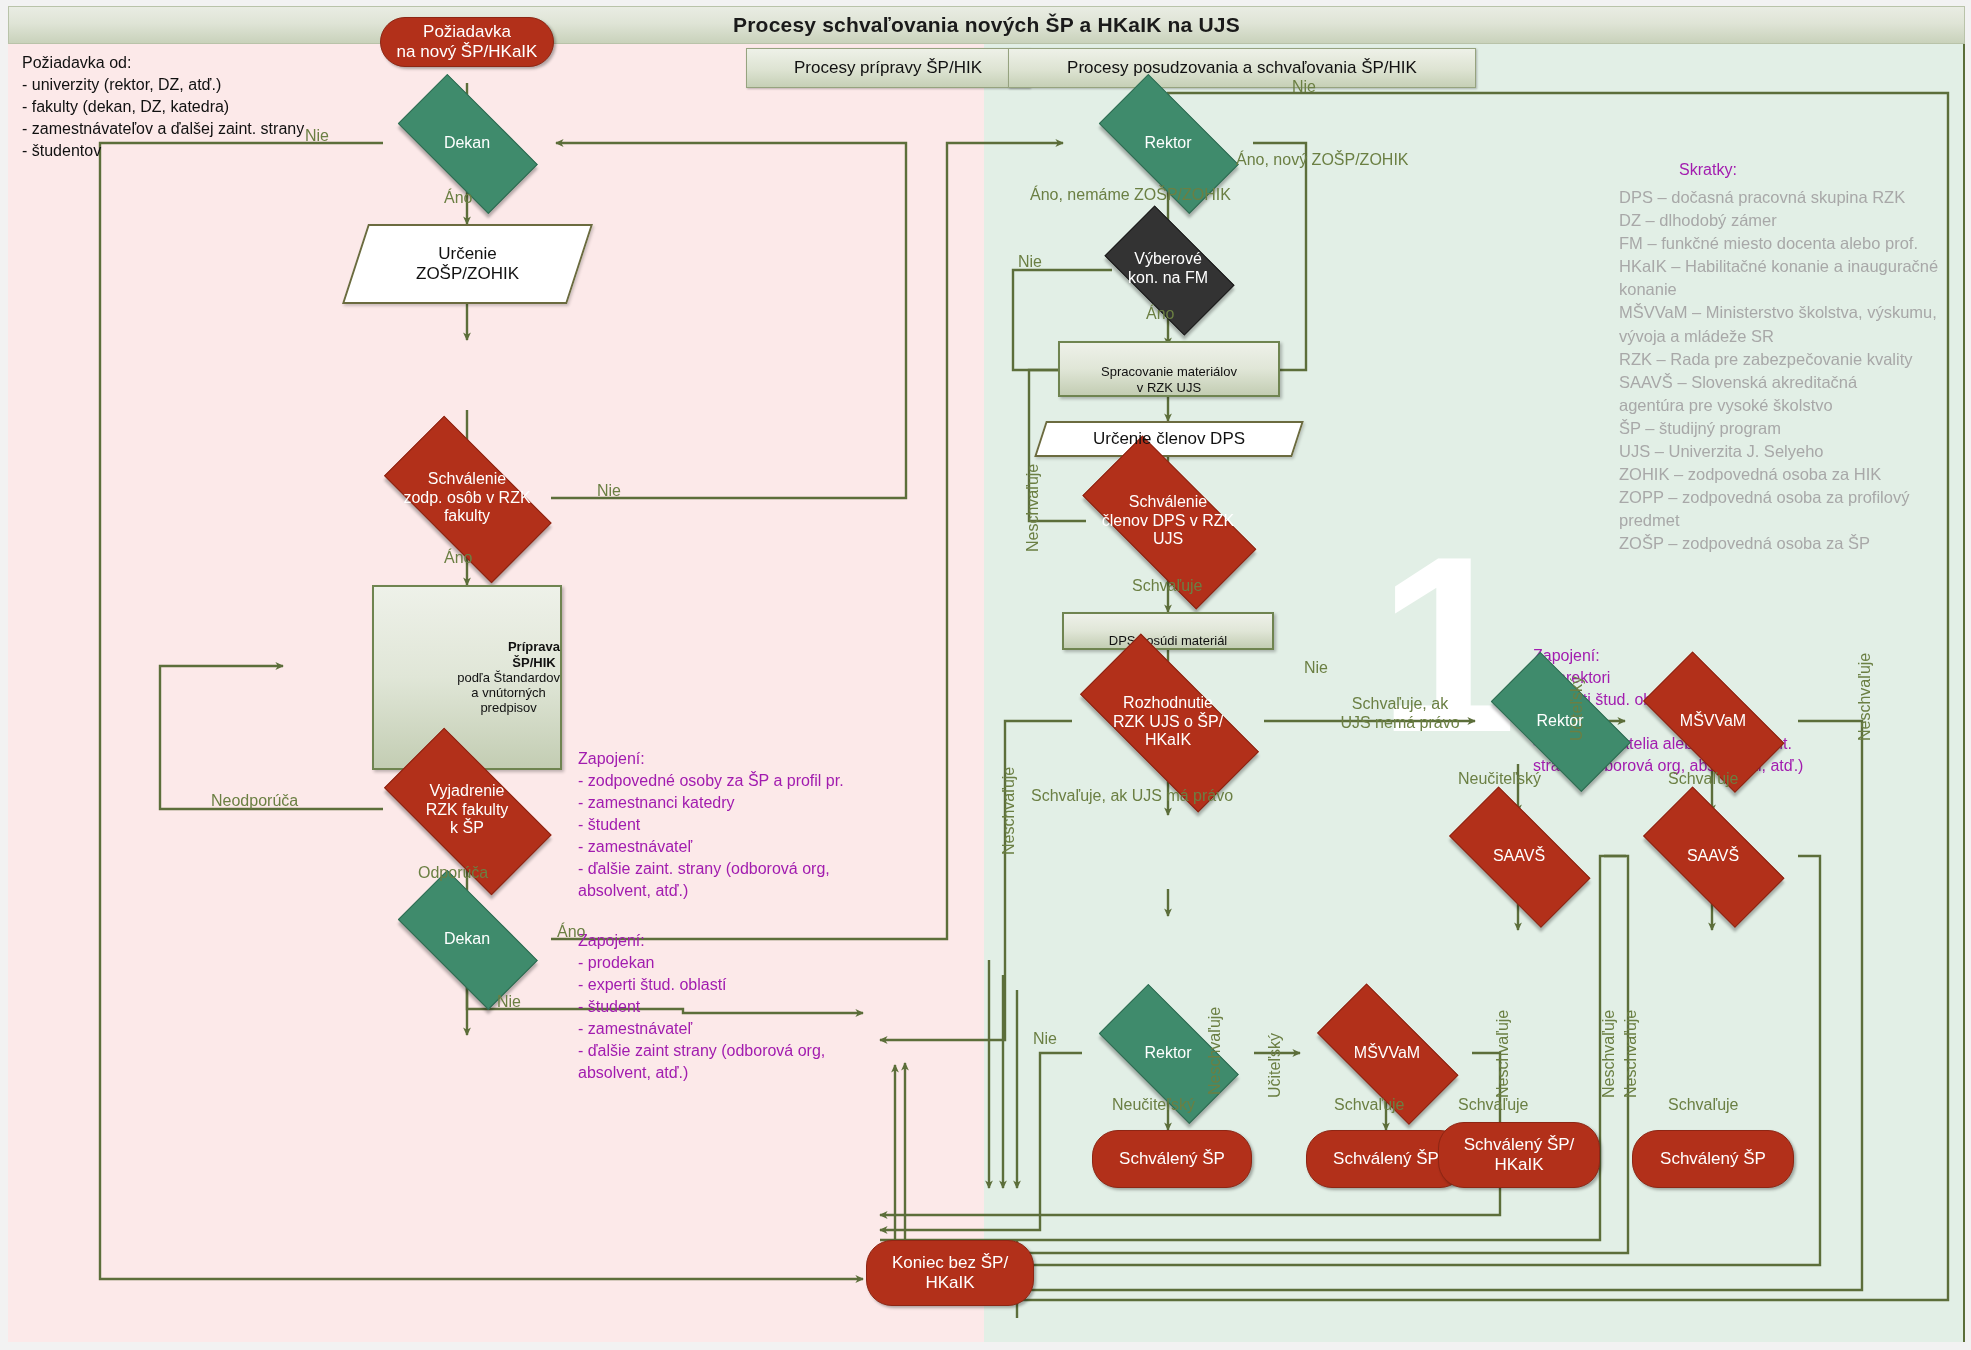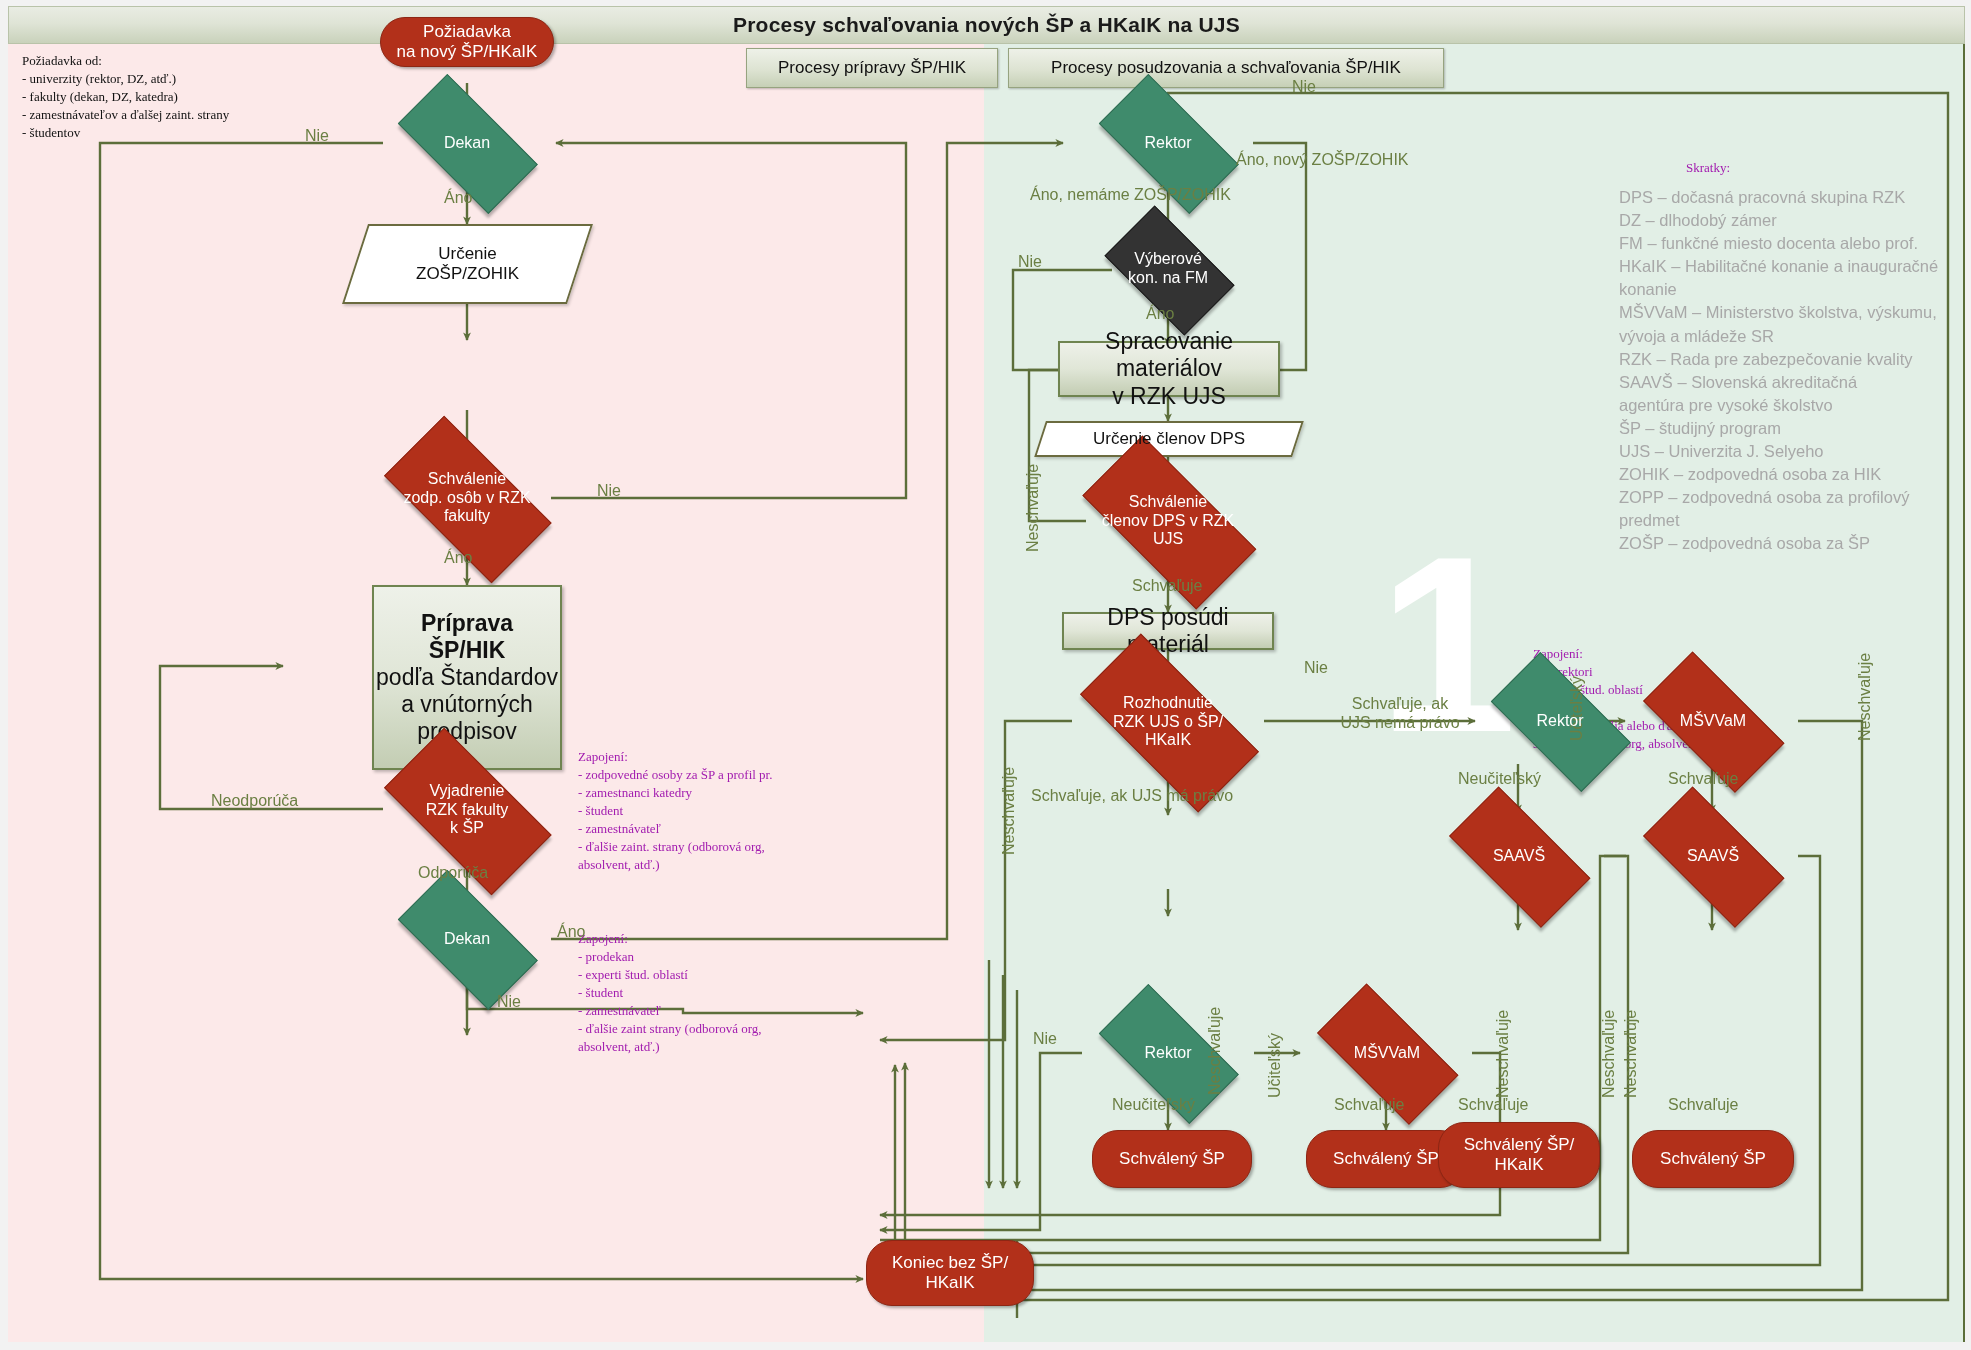--- a/index.html
+++ b/index.html
@@ -16,47 +16,47 @@
   #panel-left{position:absolute;left:8px;top:42px;width:976px;height:1300px;background:#fce9e9;}
   #panel-right{position:absolute;left:984px;top:42px;width:979px;height:1300px;background:#e2efe6;border-right:2px solid #5c6e3a;}
 
   
   #watermark{position:absolute;left:1378px;top:520px;font-size:250px;line-height:250px;
     font-weight:bold;color:#ffffff;font-family:"Liberation Sans",sans-serif;user-select:none;}
 
   
   .legendbox{position:absolute;background:linear-gradient(to bottom,#eef1e8 0%,#dde3d2 55%,#c6d0b6 100%);
     border:1px solid #96a37f;box-shadow:1px 1px 2px rgba(0,0,0,.25);
-    display:flex;align-items:center;justify-content:center;font-size:17px;color:#111;padding:0 12px;}
+    display:flex;align-items:center;justify-content:center;font-size:17px;color:#111;padding:0 28px;}
 
   
   .node{position:absolute;box-sizing:border-box;display:flex;align-items:center;justify-content:center;
     text-align:center;line-height:1.18;}
 
   .terminator{border-radius:26px;background:#b2301a;color:#fff;font-size:17px;
     border:1px solid #8d2614;box-shadow:2px 2px 3px rgba(0,0,0,.3);}
 
   .process{background:linear-gradient(to bottom,#eef1e9 0%,#e0e6d7 50%,#c3cdb3 100%);
-    border:2px solid #6f8450;color:#111;font-size:23px;box-shadow:2px 2px 3px rgba(0,0,0,.25);}
+    border:2px solid #6f8450;color:#111;font-size:13px;box-shadow:2px 2px 3px rgba(0,0,0,.25);align-items:flex-end;}
 
   .io{color:#111;font-size:17px;background:transparent;border:none;}
   .io .shape{position:absolute;inset:0;background:#ffffff;border:2px solid #6b6b3f;
     transform:skewX(-18deg);box-shadow:2px 2px 3px rgba(0,0,0,.2);}
   .io .lbl{position:relative;z-index:2;width:100%;}
 
   .dec{position:absolute;display:flex;align-items:center;justify-content:flex-end;text-align:center;}
   .dec .dshape{position:absolute;left:12.5%;top:12.5%;width:75%;height:75%;transform:rotate(45deg);
     box-shadow:3px 3px 3px rgba(0,0,0,.28);}
   .dec .dlbl{position:relative;z-index:3;color:#fff;font-size:16px;line-height:1.17;width:108%;}
   .dec.green .dshape{background:#3f8b6c;border:1px solid #2f6b52;}
   .dec.red  .dshape{background:#b2301a;border:1px solid #8b2413;}
   .dec.dark .dshape{background:#333333;border:1px solid #1a1a1a;}
 
   
-  .textblock{position:absolute;font-size:13px;line-height:1.38;color:#111;white-space:pre-line;font-family:Liberation Serif, serif;}
+  .textblock{position:absolute;font-size:16px;line-height:1.38;color:#111;white-space:pre-line;}
   .muted{color:#a21caf;}
   .abbr{color:#a8a8a8;font-size:16.5px;line-height:1.40;white-space:pre-line;text-align:left;}
 
   
   .elabel{position:absolute;font-size:16px;color:#6b7f43;background:transparent;white-space:nowrap;}
   .elabel.rot{transform:rotate(-90deg);transform-origin:left top;}
 
   
   #wires{position:absolute;left:0;top:0;width:1971px;height:1350px;pointer-events:none;}
   #wires path,#wires line{fill:none;stroke:#5c6e3a;stroke-width:2.4;}

